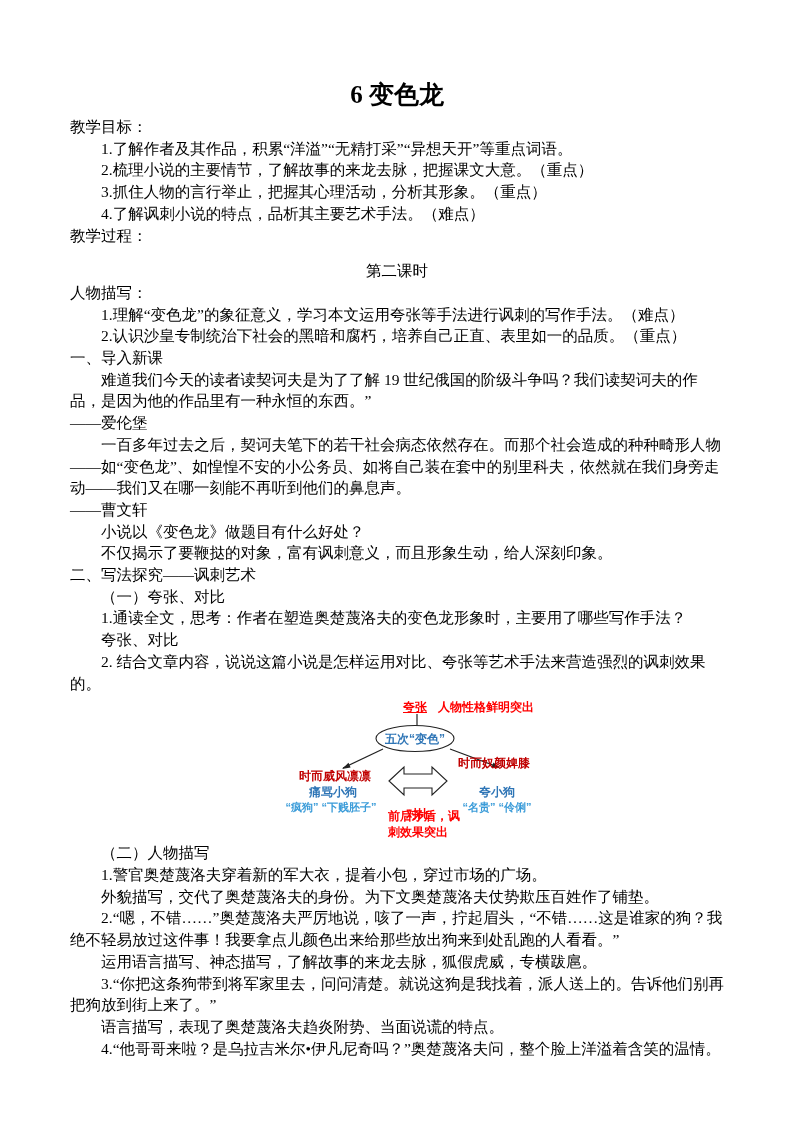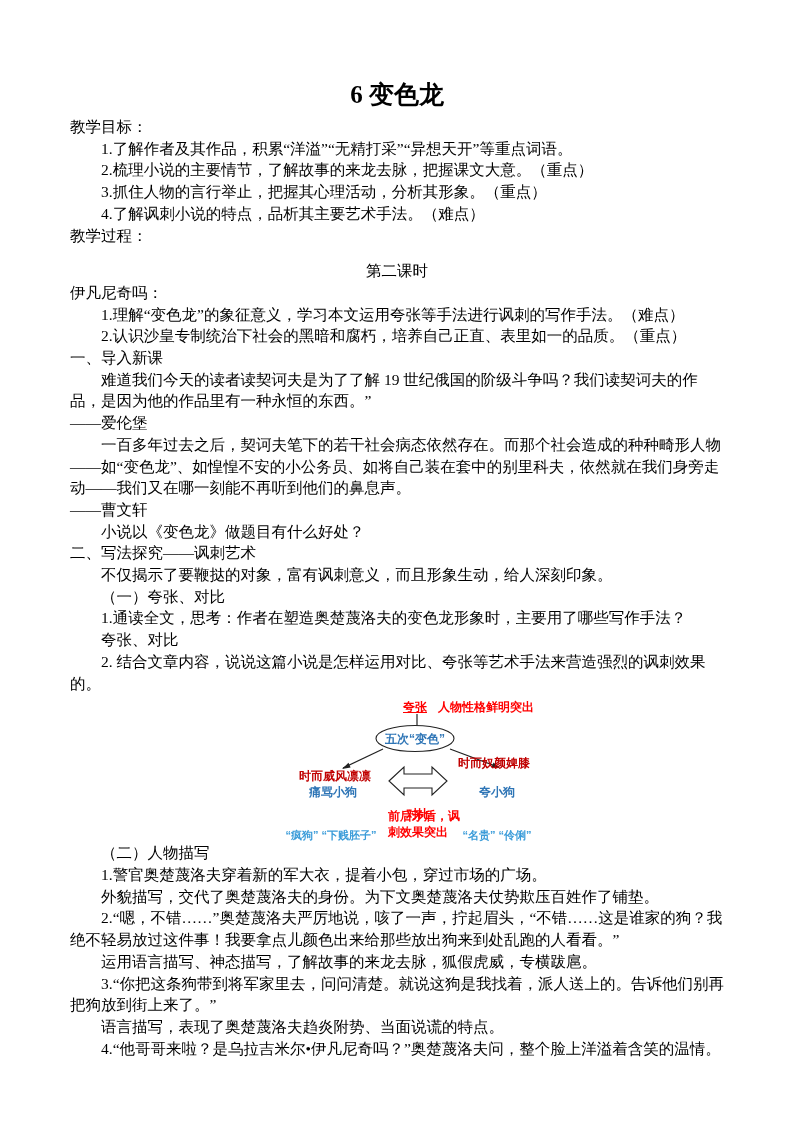--- a/index.html
+++ b/index.html
@@ -22,21 +22,21 @@
   
   .diagram { position:relative; height:146px; margin-top:2px;
              font-family:"Liberation Sans","DejaVu Sans",sans-serif; }
   .diagram svg { position:absolute; left:0; top:0; }
   .dg { position:absolute; font-size:12px; line-height:14px;
         font-weight:bold; white-space:nowrap; }
   .dg.center { transform:translateX(-50%); }
   .red   { color:#FF0000; }
   .dred  { color:#C00000; }
   .blue  { color:#2E75B6; }
-  .lblue { color:#3B9CD9;margin-top:28px; }
+  .lblue { color:#3B9CD9; }
   .note-wrap { position:absolute; font-size:12px; line-height:16px;
                font-weight:bold; color:#FF0000; width:80px; white-space:normal; }
 </style>
 </head>
 <body>
 
 <div class="page">
 
   <h1 class="doc-title">6 变色龙</h1>
 
@@ -45,31 +45,31 @@
       <div class="para indent">1.了解作者及其作品，积累“洋溢”“无精打采”“异想天开”等重点词语。</div>
       <div class="para indent">2.梳理小说的主要情节，了解故事的来龙去脉，把握课文大意。（重点）</div>
       <div class="para indent">3.抓住人物的言行举止，把握其心理活动，分析其形象。（重点）</div>
       <div class="para indent">4.了解讽刺小说的特点，品析其主要艺术手法。（难点）</div>
       <div class="para flush">教学过程：</div>
     </div>
 
   <div class="session-title">第二课时</div>
 
   <div>
-      <div class="para flush">伊凡尼奇吗：</div>
+      <div class="para flush">人物描写：</div>
       <div class="para indent">1.理解“变色龙”的象征意义，学习本文运用夸张等手法进行讽刺的写作手法。（难点）</div>
       <div class="para indent">2.认识沙皇专制统治下社会的黑暗和腐朽，培养自己正直、表里如一的品质。（重点）</div>
       <div class="para flush">一、导入新课</div>
       <div class="para indent">难道我们今天的读者读契诃夫是为了了解 19 世纪俄国的阶级斗争吗？我们读契诃夫的作品，是因为他的作品里有一种永恒的东西。”</div>
       <div class="para right">——爱伦堡</div>
       <div class="para indent">一百多年过去之后，契诃夫笔下的若干社会病态依然存在。而那个社会造成的种种畸形人物——如“变色龙”、如惶惶不安的小公务员、如将自己装在套中的别里科夫，依然就在我们身旁走动——我们又在哪一刻能不再听到他们的鼻息声。</div>
       <div class="para right">——曹文轩</div>
       <div class="para indent">小说以《变色龙》做题目有什么好处？</div>
+      <div class="para indent">不仅揭示了要鞭挞的对象，富有讽刺意义，而且形象生动，给人深刻印象。</div>
       <div class="para flush">二、写法探究——讽刺艺术</div>
-      <div class="para indent">不仅揭示了要鞭挞的对象，富有讽刺意义，而且形象生动，给人深刻印象。</div>
       <div class="para indent">（一）夸张、对比</div>
       <div class="para indent">1.通读全文，思考：作者在塑造奥楚蔑洛夫的变色龙形象时，主要用了哪些写作手法？</div>
       <div class="para indent">夸张、对比</div>
       <div class="para indent">2. 结合文章内容，说说这篇小说是怎样运用对比、夸张等艺术手法来营造强烈的讽刺效果的。</div>
     </div>
 
   <div class="diagram">
     <svg width="654" height="146" viewBox="0 0 654 146">
       <line x1="347" y1="18" x2="347" y2="30" stroke="#222" stroke-width="1.2"></line>
       <ellipse cx="345" cy="42.5" rx="39" ry="13" fill="#ffffff" stroke="#222" stroke-width="1.1"></ellipse>

